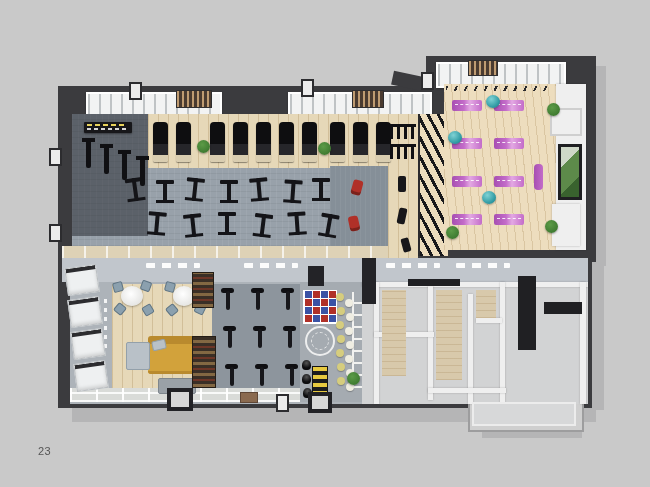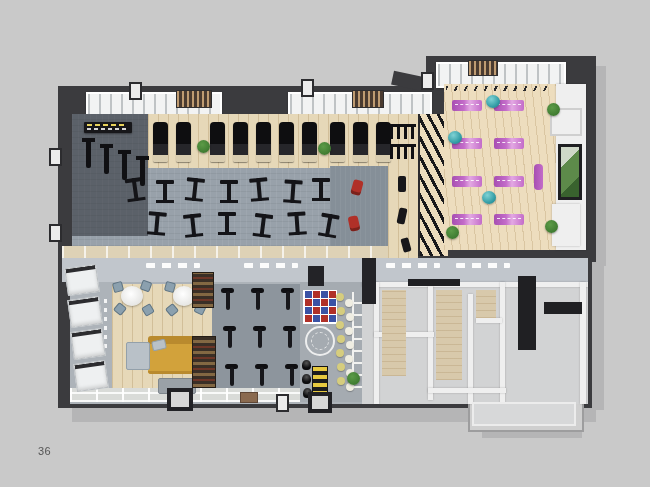--- a/index.html
+++ b/index.html
@@ -250,14 +250,14 @@
       <div class="it it-pilaster" style="left: 129px; top: 82px;"></div>
       <div class="it it-pilaster" style="left: 301px; top: 79px;"></div>
       <div class="it it-pilaster" style="left: 421px; top: 72px;"></div>
       <div class="it it-pilaster" style="left: 276px; top: 394px;"></div>
       <div class="it it-door" style="left: 167px; top: 388px; width: 18px; height: 15px;"></div>
       <div class="it it-door" style="left: 308px; top: 392px; width: 16px; height: 13px;"></div>
       <div class="it it-dark-block" style="left: 308px; top: 266px; width: 16px; height: 20px;"></div>
       <div class="it it-dark-block" style="left: 362px; top: 258px; width: 14px; height: 46px;"></div>
     </div>
 
-  <div class="pageno">36</div>
+  <div class="pageno">23</div>
 </div>
 
 </body></html>

